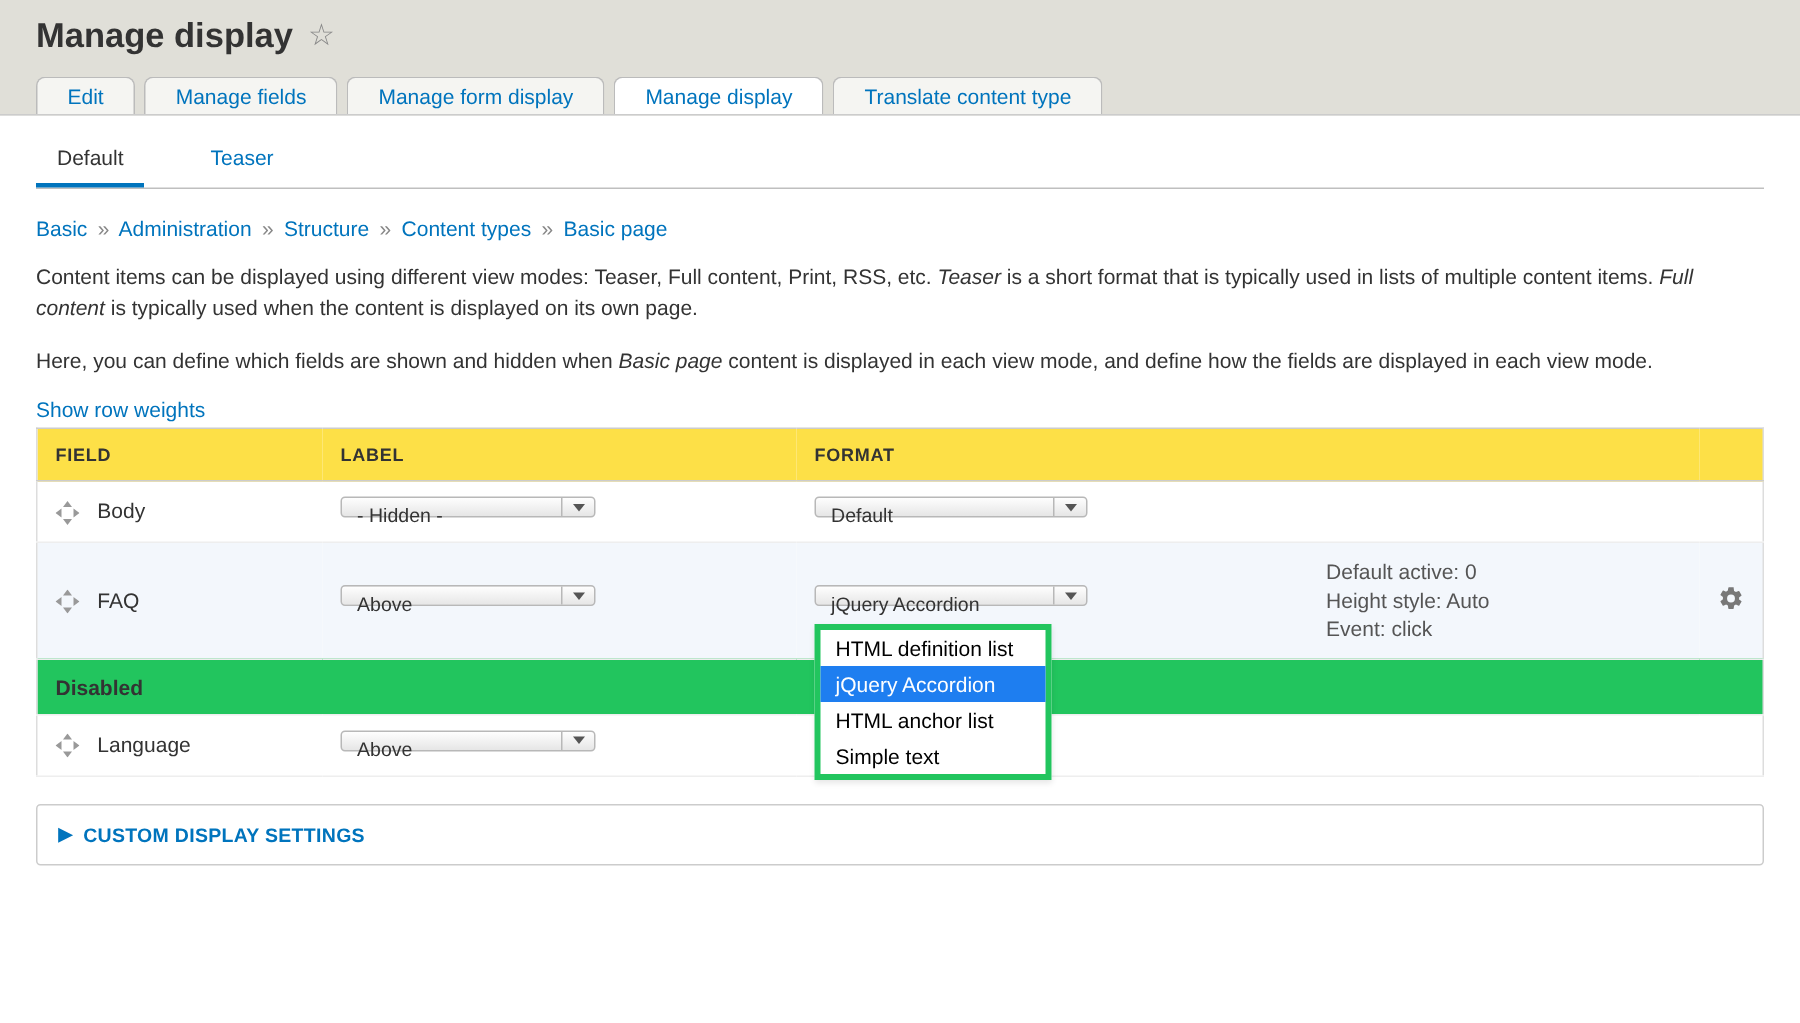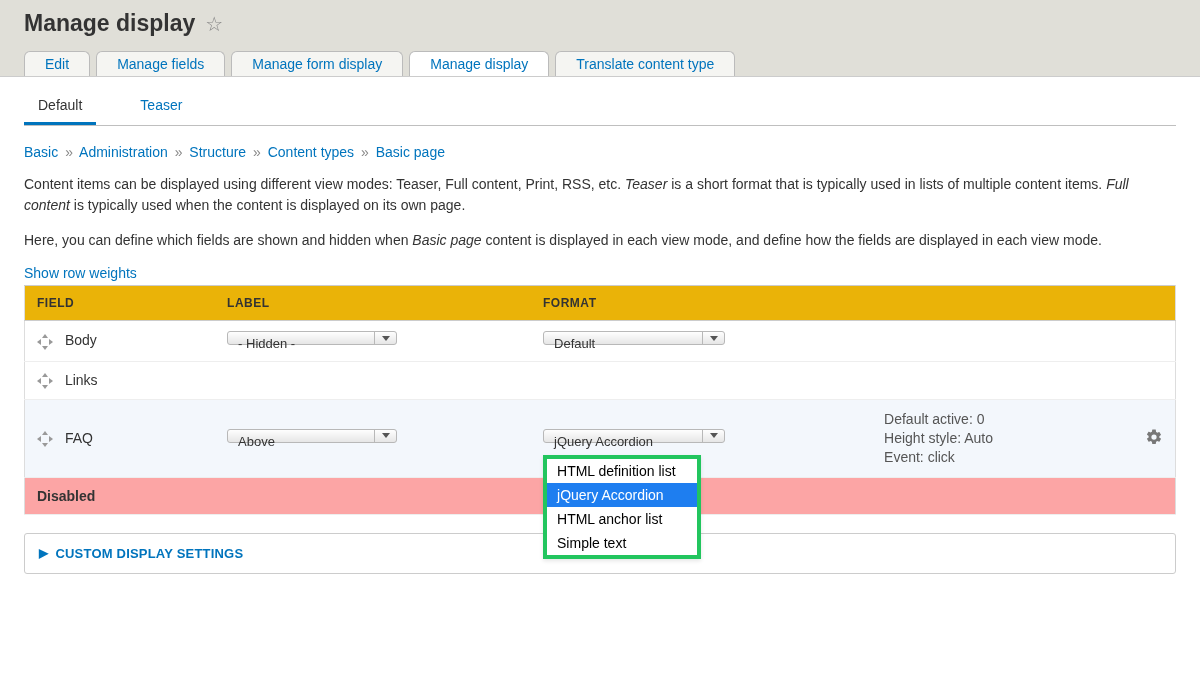--- a/index.html
+++ b/index.html
@@ -116,34 +116,34 @@
     margin-top: 4px;
     border: 1px solid #ddd;
     border-top: 1px solid #ccc;
   }
   table.display-table thead th {
     text-align: left;
     font-weight: 700;
     font-size: 12px;
     letter-spacing: 0.5px;
     color: #333;
-    background: #eab308;
+    background: #fde047;
     border-bottom: 1px solid #ccc;
     padding: 10px 12px;
   }
   table.display-table td {
     padding: 10px 12px;
     border-bottom: 1px solid #eee;
     vertical-align: middle;
     font-size: 14px;
   }
   tr.disabled-header td {
     font-weight: 700;
     color: #333;
-    background: #fca5a5;
+    background: #22c55e;
     padding-left: 12px;
   }
   tr.row-faq td { background: #f3f7fc; }
 
   .col-field { width: 190px; }
   .col-label { width: 315px; }
   .col-format { width: 340px; }
   .col-summary { width: 260px; font-size: 12px; color: #555; line-height: 1.35; }
   .col-ops { width: 40px; text-align: right; }
 
@@ -327,39 +327,20 @@
         <td class="col-format">
           <div class="faux-select wide">
             <span>Default</span>
             <span class="arrow-box"></span>
           </div>
         </td>
         <td class="col-summary"></td>
         <td class="col-ops"></td>
       </tr>
 
-      <tr>
-        <td class="col-field">
-          <span class="drag-handle">
-            <svg viewBox="0 0 16 16">
-                <g fill="#999">
-                  <polygon points="8,0 11,4 5,4"></polygon>
-                  <polygon points="8,16 11,12 5,12"></polygon>
-                  <polygon points="0,8 4,5 4,11"></polygon>
-                  <polygon points="16,8 12,5 12,11"></polygon>
-                </g>
-              </svg>
-          </span>
-          <span>Links</span>
-        </td>
-        <td class="col-label"></td>
-        <td class="col-format"></td>
-        <td class="col-summary"></td>
-        <td class="col-ops"></td>
-      </tr>
 
       <tr class="row-faq">
         <td class="col-field">
           <span class="drag-handle">
             <svg viewBox="0 0 16 16">
                 <g fill="#999">
                   <polygon points="8,0 11,4 5,4"></polygon>
                   <polygon points="8,16 11,12 5,12"></polygon>
                   <polygon points="0,8 4,5 4,11"></polygon>
                   <polygon points="16,8 12,5 12,11"></polygon>
@@ -399,20 +380,44 @@
                 <path d="M19.14,12.94a7.14,7.14,0,0,0,.06-.94,7.14,7.14,0,0,0-.06-.94l2.03-1.58a.5.5,0,0,0,.12-.64l-1.92-3.32a.5.5,0,0,0-.61-.22l-2.39.96a7.03,7.03,0,0,0-1.62-.94l-.36-2.54A.5.5,0,0,0,13.9,2h-3.8a.5.5,0,0,0-.49.42l-.36,2.54a7.03,7.03,0,0,0-1.62.94l-2.39-.96a.5.5,0,0,0-.61.22L2.71,8.48a.5.5,0,0,0,.12.64l2.03,1.58a7.14,7.14,0,0,0-.06.94,7.14,7.14,0,0,0,.06.94L2.83,14.16a.5.5,0,0,0-.12.64l1.92,3.32a.5.5,0,0,0,.61.22l2.39-.96a7.03,7.03,0,0,0,1.62.94l.36,2.54a.5.5,0,0,0,.49.42h3.8a.5.5,0,0,0,.49-.42l.36-2.54a7.03,7.03,0,0,0,1.62-.94l2.39.96a.5.5,0,0,0,.61-.22l1.92-3.32a.5.5,0,0,0-.12-.64ZM12,15.5A3.5,3.5,0,1,1,15.5,12,3.5,3.5,0,0,1,12,15.5Z"></path>
               </svg>
           </span>
         </td>
       </tr>
 
       <tr class="disabled-header">
         <td colspan="5">Disabled</td>
       </tr>
 
+      <tr>
+        <td class="col-field">
+          <span class="drag-handle">
+            <svg viewBox="0 0 16 16">
+                <g fill="#999">
+                  <polygon points="8,0 11,4 5,4"></polygon>
+                  <polygon points="8,16 11,12 5,12"></polygon>
+                  <polygon points="0,8 4,5 4,11"></polygon>
+                  <polygon points="16,8 12,5 12,11"></polygon>
+                </g>
+              </svg>
+          </span>
+          <span>Language</span>
+        </td>
+        <td class="col-label">
+          <div class="faux-select">
+            <span>Above</span>
+            <span class="arrow-box"></span>
+          </div>
+        </td>
+        <td class="col-format"></td>
+        <td class="col-summary"></td>
+        <td class="col-ops"></td>
+      </tr>
 
     </tbody>
   </table>
 
   <div class="details-panel">
     <div class="details-summary">
       <span class="triangle">▶</span>
       <span>CUSTOM DISPLAY SETTINGS</span>
     </div>
   </div>

